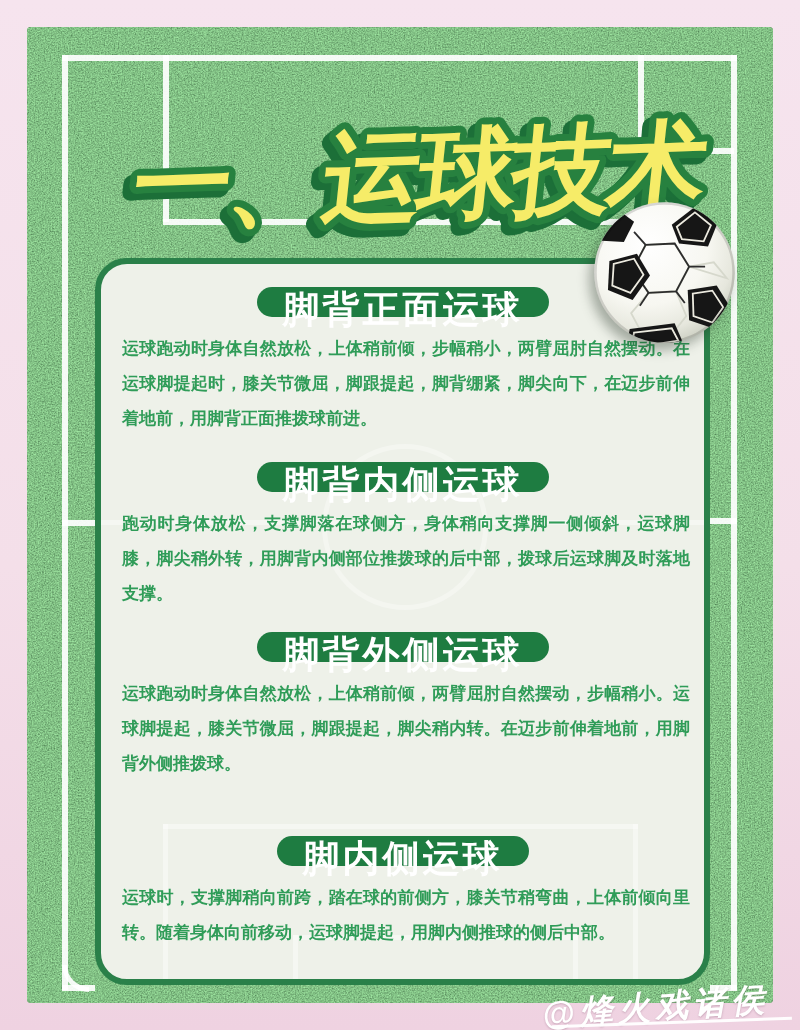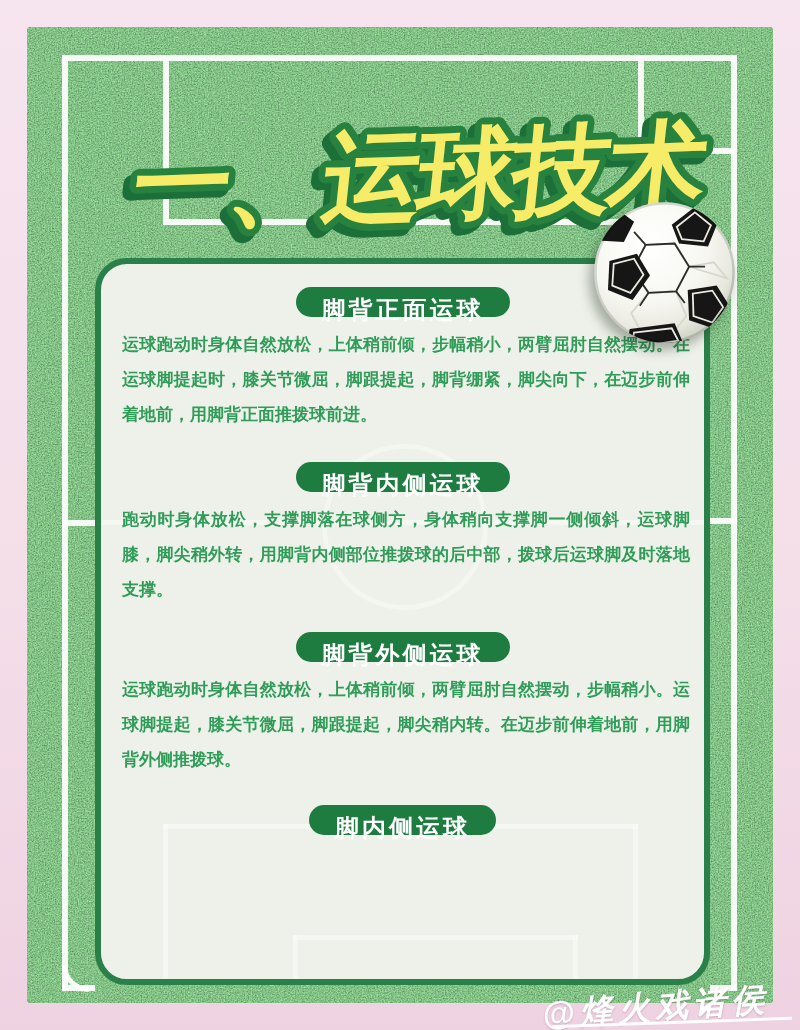--- a/index.html
+++ b/index.html
@@ -26,21 +26,21 @@
     stroke-linejoin:round;paint-order:stroke;}
   .t-main{fill:var(--title-fill);stroke:var(--title-outline);stroke-width:14px;
     stroke-linejoin:round;paint-order:stroke;}
   .card{position:absolute;left:95px;top:258px;width:615px;height:727px;box-sizing:border-box;
     background:var(--card-bg);border:6px solid var(--card-border);border-radius:32px;
     overflow:hidden;z-index:2;}
   .ghost{position:absolute;background:rgba(255,255,255,.42);}
   .ghost-circle{position:absolute;border:5px solid rgba(255,255,255,.34);border-radius:50%;}
   .section{position:absolute;left:0;right:0;text-align:center;}
   .pill{display:inline-block;background:var(--pill-bg);color:var(--pill-text);
-    height:30px;line-height:46px;padding:0 26px;border-radius:24px;font-size:24px;
+    height:30px;line-height:46px;padding:0 26px;border-radius:24px;font-size:37px;
     font-weight:bold;letter-spacing:3px;}
   .body-text{width:568px;margin:5px 0 0 21px;text-align:justify;text-align-last:left;
     color:var(--body-text);font-size:17px;line-height:35px;font-weight:600;letter-spacing:0;}
   .ball{position:absolute;left:592px;top:200px;width:145px;height:145px;z-index:4;
     filter:drop-shadow(-5px 7px 6px rgba(25,40,25,.35));}
   .watermark{position:absolute;left:542px;top:984px;width:256px;z-index:5;
     color:var(--watermark-text);font-size:33px;font-weight:bold;font-style:italic;
     letter-spacing:5px;transform:rotate(-4deg);text-shadow:0 1px 2px rgba(90,40,70,.25);
     white-space:nowrap;}
   .watermark-underline{position:absolute;left:552px;top:1021px;width:240px;height:3px;
@@ -100,22 +100,23 @@
     <div class="section" style="top:368px;">
       <span class="pill">脚背外侧运球</span>
       <div class="body-text">运球跑动时身体自然放松，上体稍前倾，两臂屈肘自然摆动，步幅稍小。运球脚提起，膝关节微屈，脚跟提起，脚尖稍内转。在迈步前伸着地前，用脚背外侧推拨球。</div>
     </div>
 
     <div class="section" style="top:198px;">
       <span class="pill">脚背内侧运球</span>
       <div class="body-text">跑动时身体放松，支撑脚落在球侧方，身体稍向支撑脚一侧倾斜，运球脚膝，脚尖稍外转，用脚背内侧部位推拨球的后中部，拨球后运球脚及时落地支撑。</div>
     </div>
 
-    <div class="section" style="top:541px;">
+    <div class="section" style="top:572px;">
       <span class="pill">脚内侧运球</span>
+      <div class="body-text">运球时，支撑脚稍向前跨，踏在球的前侧方，膝关节稍弯曲，上体前倾向里转。随着身体向前移动，运球脚提起，用脚内侧推球的侧后中部。</div>
     </div>
   </div>
 
   <svg class="ball" viewBox="0 0 200 200">
     <defs>
       <radialGradient id="ballGrad" cx="38%" cy="30%" r="78%">
         <stop offset="0%" stop-color="#ffffff"></stop>
         <stop offset="55%" stop-color="#f7f7f1"></stop>
         <stop offset="80%" stop-color="#e6e7dd"></stop>
         <stop offset="100%" stop-color="#c3c7b9"></stop>

